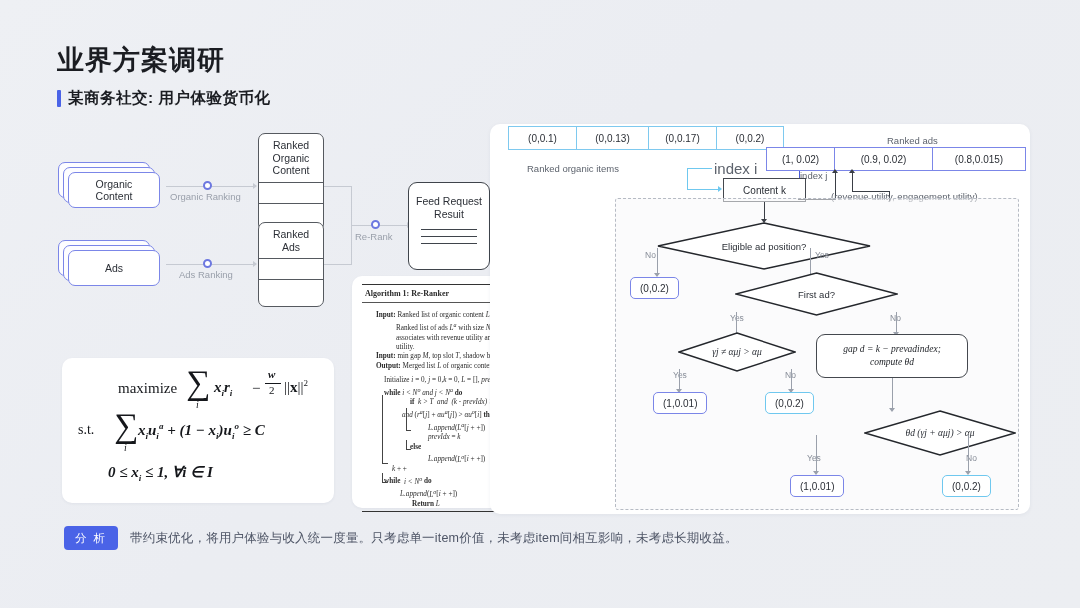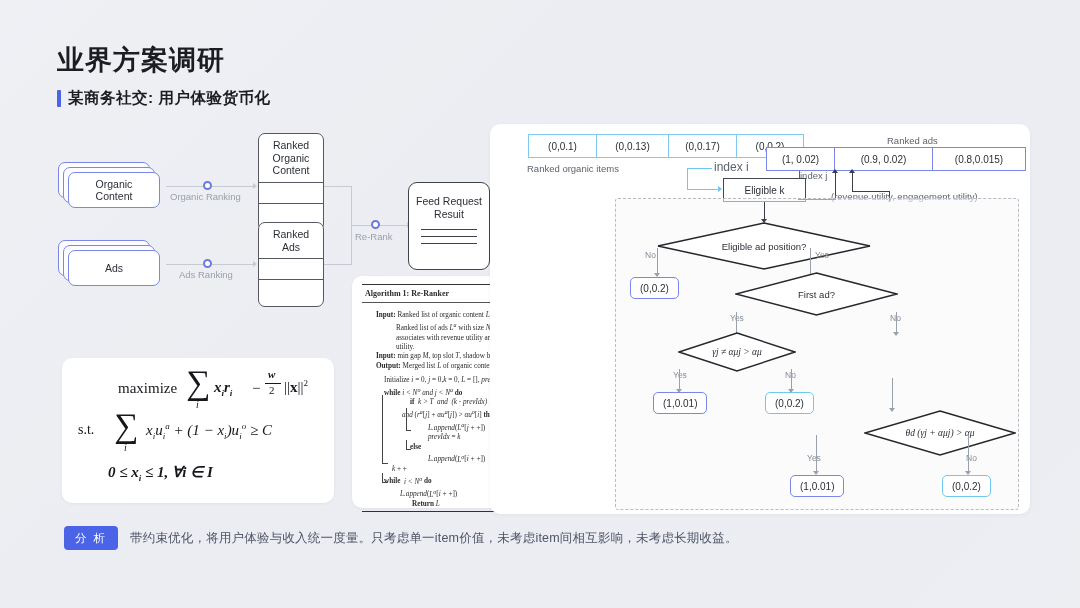--- a/index.html
+++ b/index.html
@@ -260,21 +260,21 @@
       <div class="frow" style="left:152px;top:21px;font-size:15px;font-style:italic;font-weight:bold;">x<sub style="font-size:9px;">i</sub>r<sub style="font-size:9px;">i</sub></div>
       <div class="frow" style="left:190px;top:22px;font-size:15px;">−</div>
       <div class="frow" style="left:206px;top:10px;font-size:11px;font-style:italic;font-weight:bold;">w</div>
       <div class="frow" style="left:203px;top:25px;width:16px;border-top:1.3px solid #15171b;"></div>
       <div class="frow" style="left:207px;top:26px;font-size:11px;">2</div>
       <div class="frow" style="left:222px;top:20px;font-size:15px;">||<b style="font-style:normal;">x</b>||<sup style="font-size:9px;">2</sup></div>
 
       <div class="frow" style="left:16px;top:64px;font-size:14px;">s.t.</div>
       <div class="frow" style="left:52px;top:49px;font-size:34px;font-weight:500;">∑</div>
       <div class="frow" style="left:62px;top:84px;font-size:10px;font-style:italic;">i</div>
-      <div class="frow" style="left:84px;top:63px;font-size:15px;font-style:italic;font-weight:normal;">x<sub style="font-size:9px;">i</sub>u<sub style="font-size:9px;">i</sub><sup style="font-size:9px;">a</sup> + (1 − x<sub style="font-size:9px;">i</sub>)u<sub style="font-size:9px;">i</sub><sup style="font-size:9px;">o</sup> ≥ <i>C</i></div>
+      <div class="frow" style="left:76px;top:63px;font-size:15px;font-style:italic;font-weight:bold;">x<sub style="font-size:9px;">i</sub>u<sub style="font-size:9px;">i</sub><sup style="font-size:9px;">a</sup> + (1 − x<sub style="font-size:9px;">i</sub>)u<sub style="font-size:9px;">i</sub><sup style="font-size:9px;">o</sup> ≥ <i>C</i></div>
 
       <div class="frow" style="left:46px;top:105px;font-size:15px;font-style:italic;font-weight:bold;">0 ≤ x<sub style="font-size:9px;">i</sub> ≤ 1, ∀i ∈ I</div>
     </div>
   </div>
 
   <div class="card algo-card">
     <div class="algo-inner">
       <div class="algo-rule"></div>
       <div style="font-weight:bold;font-size:8px;padding:1.5px 0 2px 3px;">Algorithm 1: Re-Ranker</div>
       <div class="algo-rule thin"></div>
@@ -307,47 +307,47 @@
       <div class="hbar" style="left:44px;top:148px;width:5px;"></div>
       <div class="vbar" style="left:44px;top:158px;height:9px;"></div>
       <div class="hbar" style="left:44px;top:167px;width:5px;"></div>
       <div class="vbar" style="left:20px;top:191px;height:9px;"></div>
       <div class="hbar" style="left:20px;top:200px;width:5px;"></div>
     </div>
   </div>
 
   <div class="card right-card"></div>
 
-  <div class="cellrow" style="left:508px;top:134px;margin-left:20px;">
+  <div class="cellrow" style="left:508px;top:126px;">
     <div class="cell org" style="width:68px;">(0,0.1)</div>
     <div class="cell org" style="width:72px;">(0,0.13)</div>
     <div class="cell org" style="width:68px;">(0,0.17)</div>
     <div class="cell org" style="width:68px;">(0,0.2)</div>
   </div>
   <div class="small-lbl" style="left:527px;top:163px;">Ranked organic items</div>
 
   <div class="small-lbl" style="left:887px;top:135px;">Ranked ads</div>
   <div class="cellrow" style="left:766px;top:147px;">
     <div class="cell ad" style="width:68px;">(1,  0.02)</div>
     <div class="cell ad" style="width:98px;">(0.9,  0.02)</div>
     <div class="cell ad" style="width:94px;text-align:right;">(0.8,0.015)</div>
   </div>
 
-  <div class="tiny-lbl" style="left:714px;top:160px;font-size:12px;">index i</div>
+  <div class="tiny-lbl" style="left:714px;top:160px;font-size:15px;">index i</div>
   <div class="arr h cyan" style="left:687px;top:168px;width:25px;"></div>
   <div class="arr v cyan" style="left:687px;top:168px;height:21px;"></div>
   <div class="arr h cyan" style="left:687px;top:189px;width:32px;"></div>
   <div class="arrhead right cyan" style="left:718px;top:186px;"></div>
 
   <div class="tiny-lbl" style="left:800px;top:170px;font-size:9.5px;">index j</div>
   <div class="arr v blue" style="left:799px;top:171px;height:18px;"></div>
   <div class="arr h blue" style="left:789px;top:189px;width:11px;"></div>
   <div class="arrhead right blue" style="transform:rotate(180deg);left:784px;top:186px;"></div>
 
-  <div class="poskbox" style="left:723px;top:178px;">Eligible k</div>
+  <div class="poskbox" style="left:723px;top:178px;">Content k</div>
 
   <div class="arr v" style="left:835px;top:172px;height:28px;background:#3a3e45;"></div>
   <div class="arr h" style="left:798px;top:199px;width:38px;"></div>
   <div class="arrhead up" style="left:832px;top:169px;"></div>
   <div class="arr v" style="left:852px;top:172px;height:20px;"></div>
   <div class="arr h" style="left:852px;top:191px;width:38px;"></div>
   <div class="arr v" style="left:889px;top:191px;height:10px;"></div>
   <div class="arrhead up" style="left:849px;top:169px;"></div>
   <div class="small-lbl" style="left:831px;top:191px;">(revenue utility,  engagement utility)</div>
 
@@ -390,20 +390,23 @@
       </svg>
     <div class="dtxt it">γj ≠ αμj &gt; αμ</div>
   </div>
   <div class="yn" style="left:673px;top:370px;">Yes</div>
   <div class="arr v grey" style="left:679px;top:369px;height:22px;"></div>
   <div class="arrhead grey" style="left:676px;top:389px;"></div>
   <div class="yn" style="left:785px;top:370px;">No</div>
   <div class="arr v grey" style="left:791px;top:369px;height:22px;"></div>
   <div class="arrhead grey" style="left:788px;top:389px;"></div>
 
+  <div class="gapbox" style="left:816px;top:334px;">
+    <span>gap <i>d</i> = <i>k</i> − <i>prevadindex</i>;<br>compute <i>θd</i></span>
+  </div>
 
   <div class="pillbox blue" style="left:653px;top:392px;">(1,0.01)</div>
   <div class="pillbox cyan" style="left:765px;top:392px;">(0,0.2)</div>
 
   <div class="arr v grey" style="left:892px;top:378px;height:32px;"></div>
   <div class="arrhead grey" style="left:889px;top:408px;"></div>
 
   <div class="diamond" style="left:864px;top:410px;width:152px;height:46px;">
     <svg width="152" height="46" viewBox="0 0 152 46">
         <polygon points="76,1 151,23 76,45 1,23" fill="#fff" stroke="#24272c" stroke-width="1.4"></polygon>

